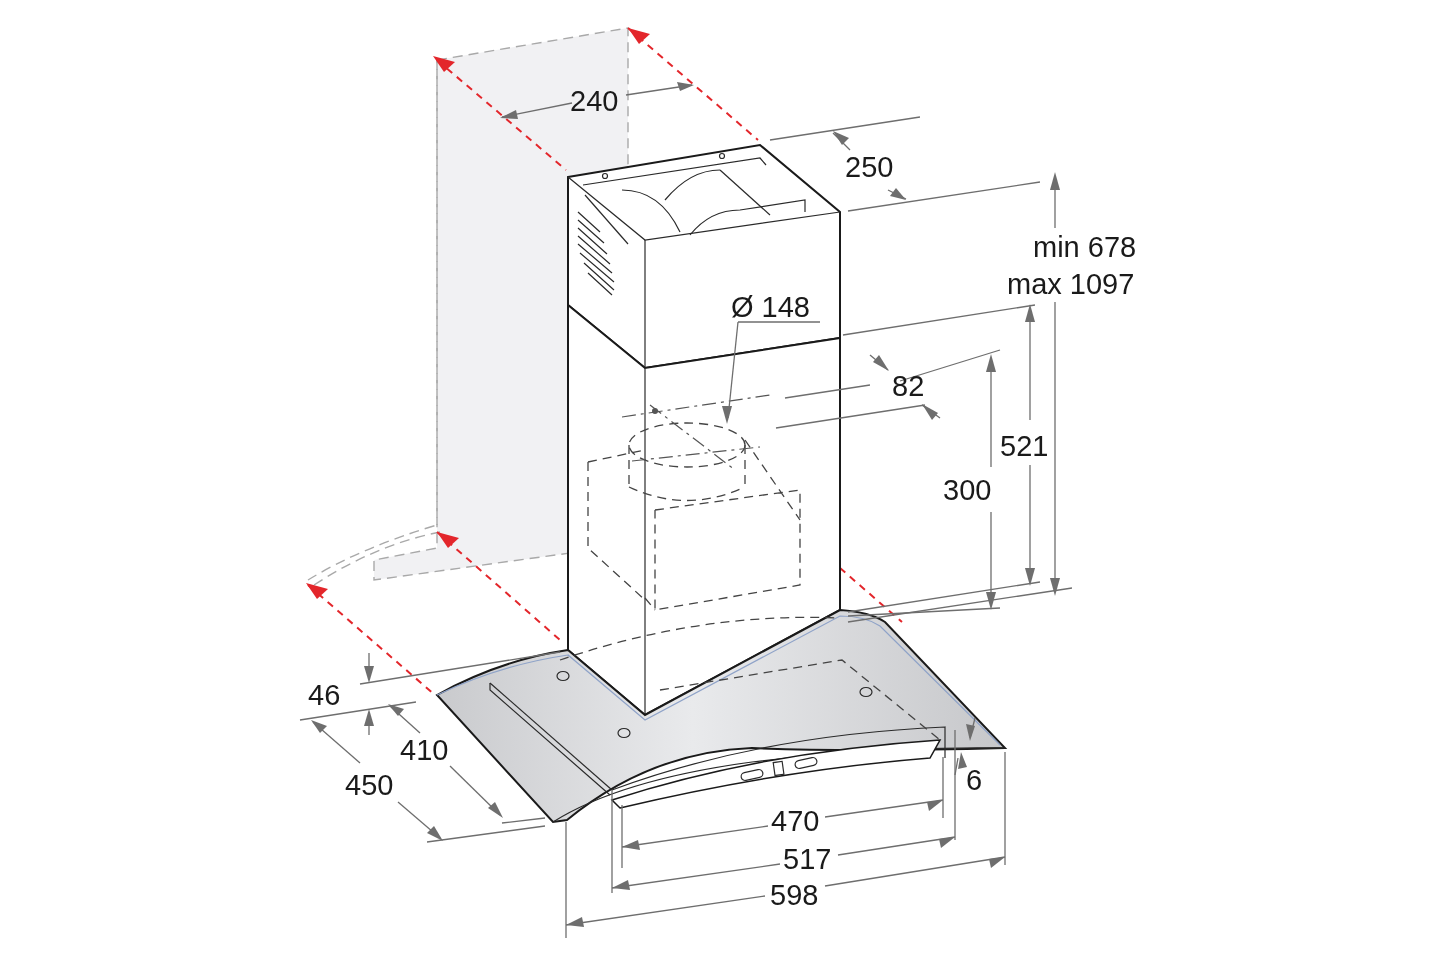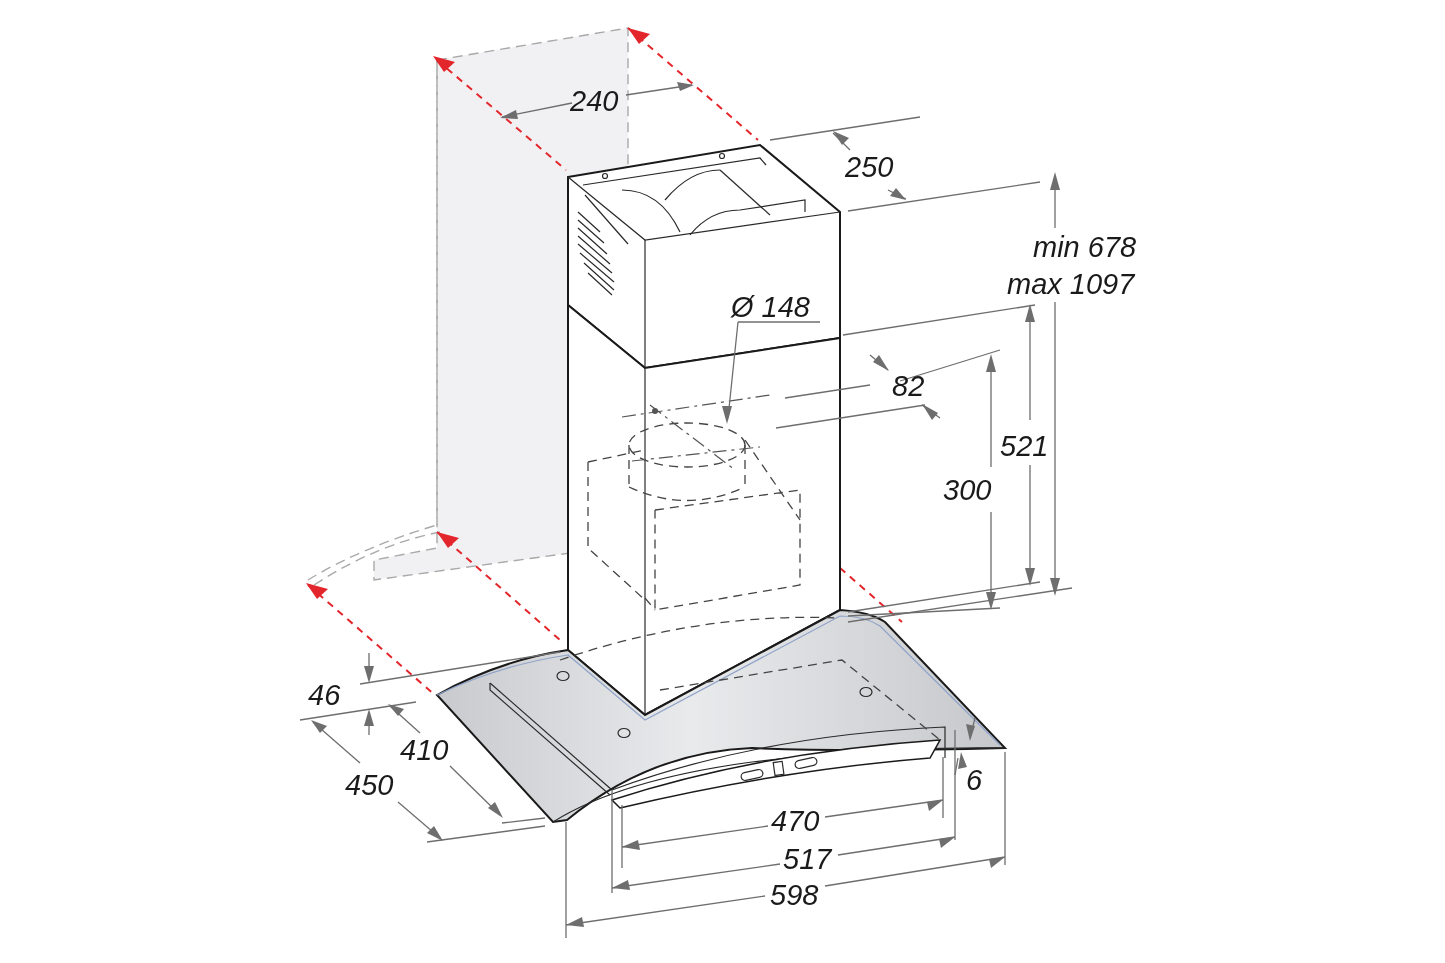--- a/index.html
+++ b/index.html
@@ -1,16 +1,16 @@
 <!DOCTYPE html>
 <html><head>
 <meta charset="utf-8">
 <style>
   html, body { margin: 0; padding: 0; background: #ffffff; }
-  #canvas { position: relative; width: 1445px; height: 963px; overflow: hidden; background: #ffffff; font-style: italic; }
+  #canvas { position: relative; width: 1445px; height: 963px; overflow: hidden; background: #ffffff; }
   svg { position: absolute; left: 0; top: 0; }
   .lbl { font-family: "Liberation Sans", sans-serif; font-size: 29px; fill: #1a1a1a; }
   .dim { stroke: #6e6e6e; stroke-width: 1.3; fill: none; }
   .arrow { fill: #6e6e6e; }
   .red { stroke: #e3262b; stroke-width: 2; stroke-dasharray: 7 6; fill: none; }
   .redhead { fill: #e3262b; }
   .body { stroke: #1a1a1a; stroke-width: 2; fill: #ffffff; }
   .thin { stroke: #2a2a2a; stroke-width: 1.2; fill: none; }
   .hidden { stroke: #444; stroke-width: 1.3; stroke-dasharray: 9 6; fill: none; }
   .axis { stroke: #555; stroke-width: 1.2; stroke-dasharray: 14 5 3 5; fill: none; }

